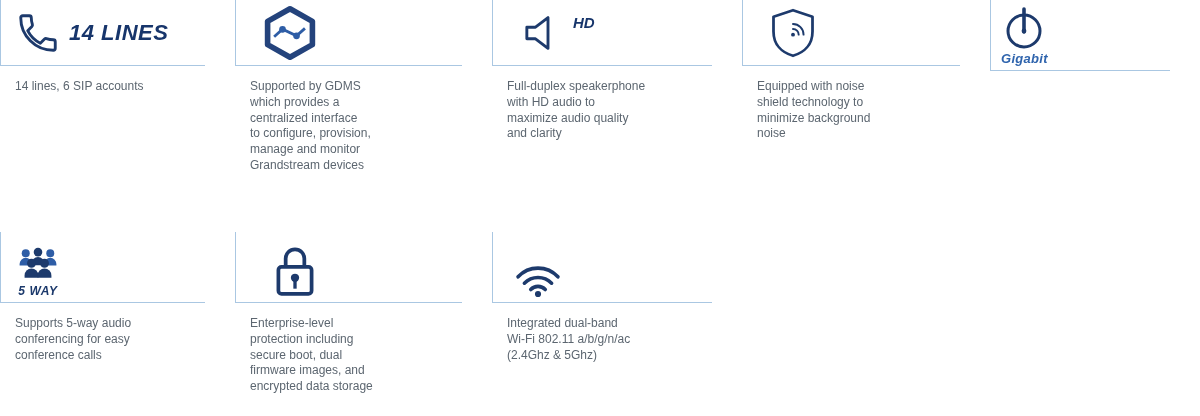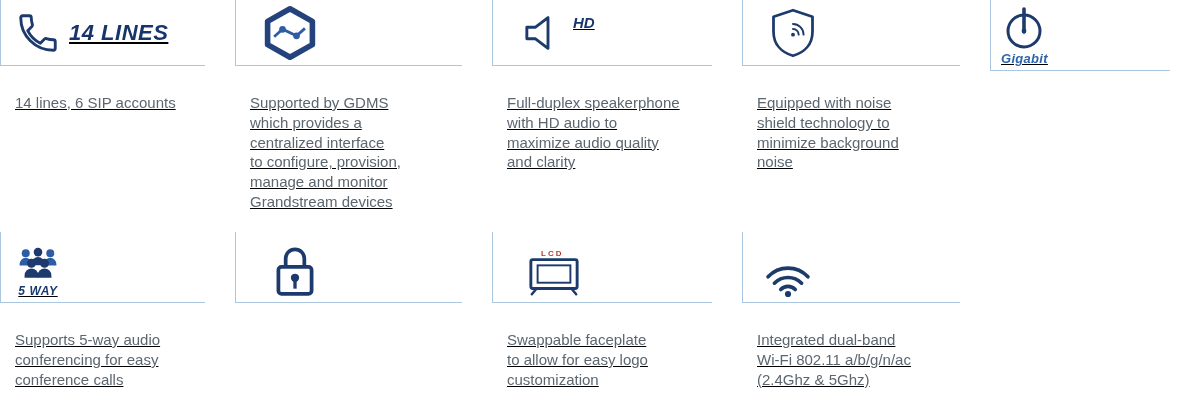--- a/index.html
+++ b/index.html
@@ -7,32 +7,32 @@
     width:1200px;height:416px;background:#ffffff;overflow:hidden;
     font-family:"Liberation Sans", sans-serif;
     -webkit-font-smoothing:antialiased;
   }
   .grid{
     display:grid;
     grid-template-columns:235px 257px 250px 248px 210px;
     grid-template-rows:232px 184px;
     width:1200px;height:416px;
   }
-  .cell{position:relative;box-sizing:border-box;text-decoration:underline;}
+  .cell{position:relative;box-sizing:border-box;}
   .icon-area{
     height:65px;
     border-left:1px solid #aac7e2;
     display:flex;align-items:center;
     padding-left:14px;box-sizing:border-box;
   }
   .r2 .icon-area{height:70px;align-items:flex-end;padding-bottom:4px;}
   .divider{border-top:1px solid #aac7e2;width:calc(100% - 30px);height:0;}
   .feature-text{
-    margin:27px 14px 0 15px;
-    font-size:15px;line-height:1.32;color:#5c6670;
+    margin:13px 14px 0 15px;
+    font-size:12px;line-height:1.32;color:#5c6670;
     white-space:pre-line;
   }
   .icon-wrap{position:relative;display:inline-flex;flex-direction:column;align-items:center;}
   .big-label{
     font-style:italic;font-weight:bold;font-size:22px;color:#17356b;
     margin-left:8px;letter-spacing:.5px;white-space:nowrap;
   }
   .hd-label{
     font-style:italic;font-weight:800;font-size:15px;color:#17356b;
     position:relative;top:-10px;left:0px;
@@ -157,38 +157,27 @@
   <div class="cell r2">
     <div class="icon-area" style="padding-left:36px;">
       <svg width="46" height="56" viewBox="0 0 44 54">
         <path d="M13 24 V16 a9 9 0 0 1 18 0 v8" fill="none" stroke="#1d3a6c" stroke-width="3.6"></path>
         <rect x="6" y="24" width="32" height="26" rx="3" fill="none" stroke="#1d3a6c" stroke-width="3.6"></rect>
         <circle cx="22" cy="34.5" r="4" fill="#1d3a6c"></circle>
         <rect x="20.4" y="36.5" width="3.2" height="8.5" fill="#1d3a6c"></rect>
       </svg>
     </div>
     <div class="divider"></div>
+    <div class="feature-text">Enterprise-level
+protection including
+secure boot, dual
+firmware images, and
+encrypted data storage</div>
   </div>
 
-  <div class="cell r2">
-    <div class="icon-area" style="padding-left:34px;">
-      <span class="icon-wrap">
-        <span class="lcd-label">LCD</span>
-        <svg width="54" height="46" viewBox="0 0 56 46">
-          <rect x="4" y="7" width="48" height="30" rx="2" fill="none" stroke="#1d3a6c" stroke-width="3"></rect>
-          <rect x="11" y="13" width="34" height="18" fill="none" stroke="#1d3a6c" stroke-width="2"></rect>
-          <path d="M10 37 L5 43 M46 37 L51 43" fill="none" stroke="#1d3a6c" stroke-width="2.6" stroke-linecap="round"></path>
-        </svg>
-      </span>
-    </div>
-    <div class="divider"></div>
-    <div class="feature-text">Swappable faceplate
-to allow for easy logo
-customization</div>
-  </div>
 
   <div class="cell r2">
     <div class="icon-area" style="padding-left:16px;">
       <svg width="58" height="46" viewBox="0 0 64 48">
         <path d="M10 26 a30 30 0 0 1 44 0" fill="none" stroke="#1d3a6c" stroke-width="4" stroke-linecap="round"></path>
         <path d="M17 33 a21 21 0 0 1 30 0" fill="none" stroke="#1d3a6c" stroke-width="4" stroke-linecap="round"></path>
         <path d="M24 40 a11 11 0 0 1 16 0" fill="none" stroke="#1d3a6c" stroke-width="4" stroke-linecap="round"></path>
         <circle cx="32" cy="45" r="3.4" fill="#1d3a6c"></circle>
       </svg>
     </div>

